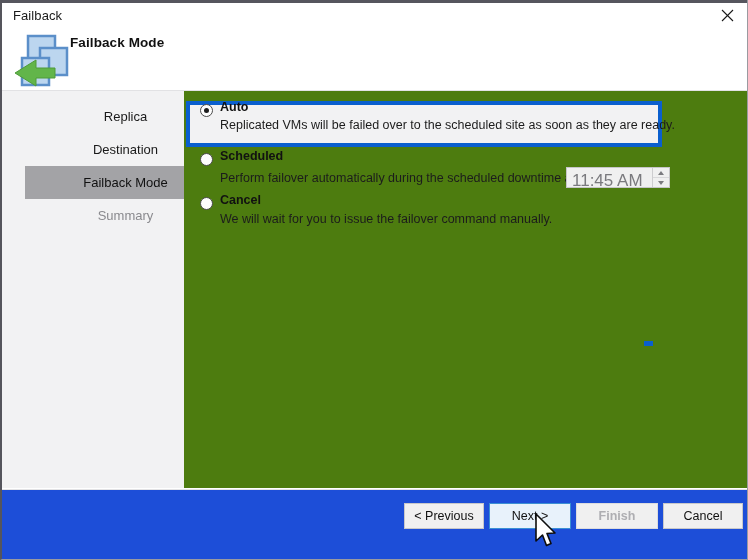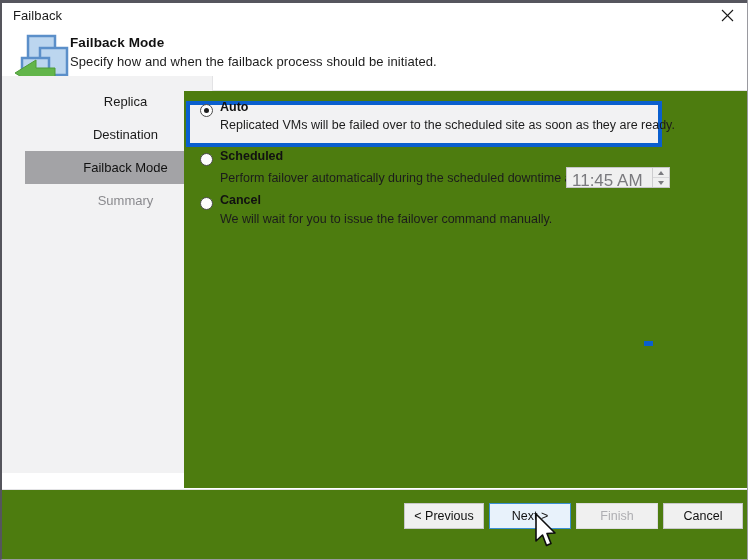--- a/index.html
+++ b/index.html
@@ -96,21 +96,21 @@
   #header-rule {
     position: absolute;
     top: 90px; left: 0;
     width: 747px;
     height: 1px;
     background: #e2e2e4;
   }
   
   #sidebar {
     position: absolute;
-    top: 76px;
+    top: 91px;
     left: 0;
     width: 211px;
     height: 397px;
     background: #f2f2f3;
     border-right: 1px solid #e3e3e5;
     box-sizing: border-box;
     padding-left: 23px;
   }
   .nav-item {
     position: relative;
@@ -241,21 +241,21 @@
     width: 9px;
     height: 5px;
     background: #0a5fce;
   }
   
   #footer {
     position: absolute;
     top: 489px; left: 0;
     width: 747px;
     height: 70px;
-    background: #4d7c0f;
+    background: #1d4ed8;
     border-top: 1px solid #e3e3e5;
     box-sizing: border-box;
   }
   .btn {
     position: absolute;
     top: 13px;
     height: 26px;
     background: #f0f0f0;
     border: 1px solid #c8c8ca;
     font-size: 12.5px;
@@ -274,20 +274,21 @@
     width: 82px;
     background: #e8f2fb;
     border: 1px solid #3a8fd4;
   }
   #btn-finish {
     left: 574px;
     width: 82px;
     color: #aeaeb2;
     background: #f0f0f0;
     border: 1px solid #dcdcde;
+    font-weight: bold;
   }
   #btn-cancel { left: 661px; width: 80px; }
   
   #cursor {
     position: absolute;
     left: 532px;
     top: 513px;
     width: 26px;
     height: 38px;
     pointer-events: none;
@@ -313,21 +314,20 @@
   <div id="header">
     <div id="header-icon">
       <svg width="62" height="58" viewBox="0 0 62 58">
         <rect x="18" y="4" width="27" height="27" fill="#bcd6ef" stroke="#5b8fc9" stroke-width="2.5"></rect>
         <rect x="30" y="16" width="27" height="27" fill="#bcd6ef" stroke="#5b8fc9" stroke-width="2.5"></rect>
         <rect x="12" y="26" width="27" height="27" fill="#bcd6ef" stroke="#5b8fc9" stroke-width="2.5"></rect>
         <path d="M26 28 L26 36 L45 36 L45 46 L26 46 L26 54 L5 41 Z" fill="#62b54a" stroke="#4e9b39" stroke-width="1"></path>
       </svg>
     </div>
     <div id="header-title">Failback Mode</div>
-    <div id="header-sub">Specify how and when the failback process should be initiated.</div>
   </div>
   <div id="header-rule"></div>
 
   <div id="sidebar">
     <div id="nav-spacer"></div>
     <div class="nav-item">
       <span>Replica</span>
     </div>
     <div class="nav-item">
       <span>Destination</span>

